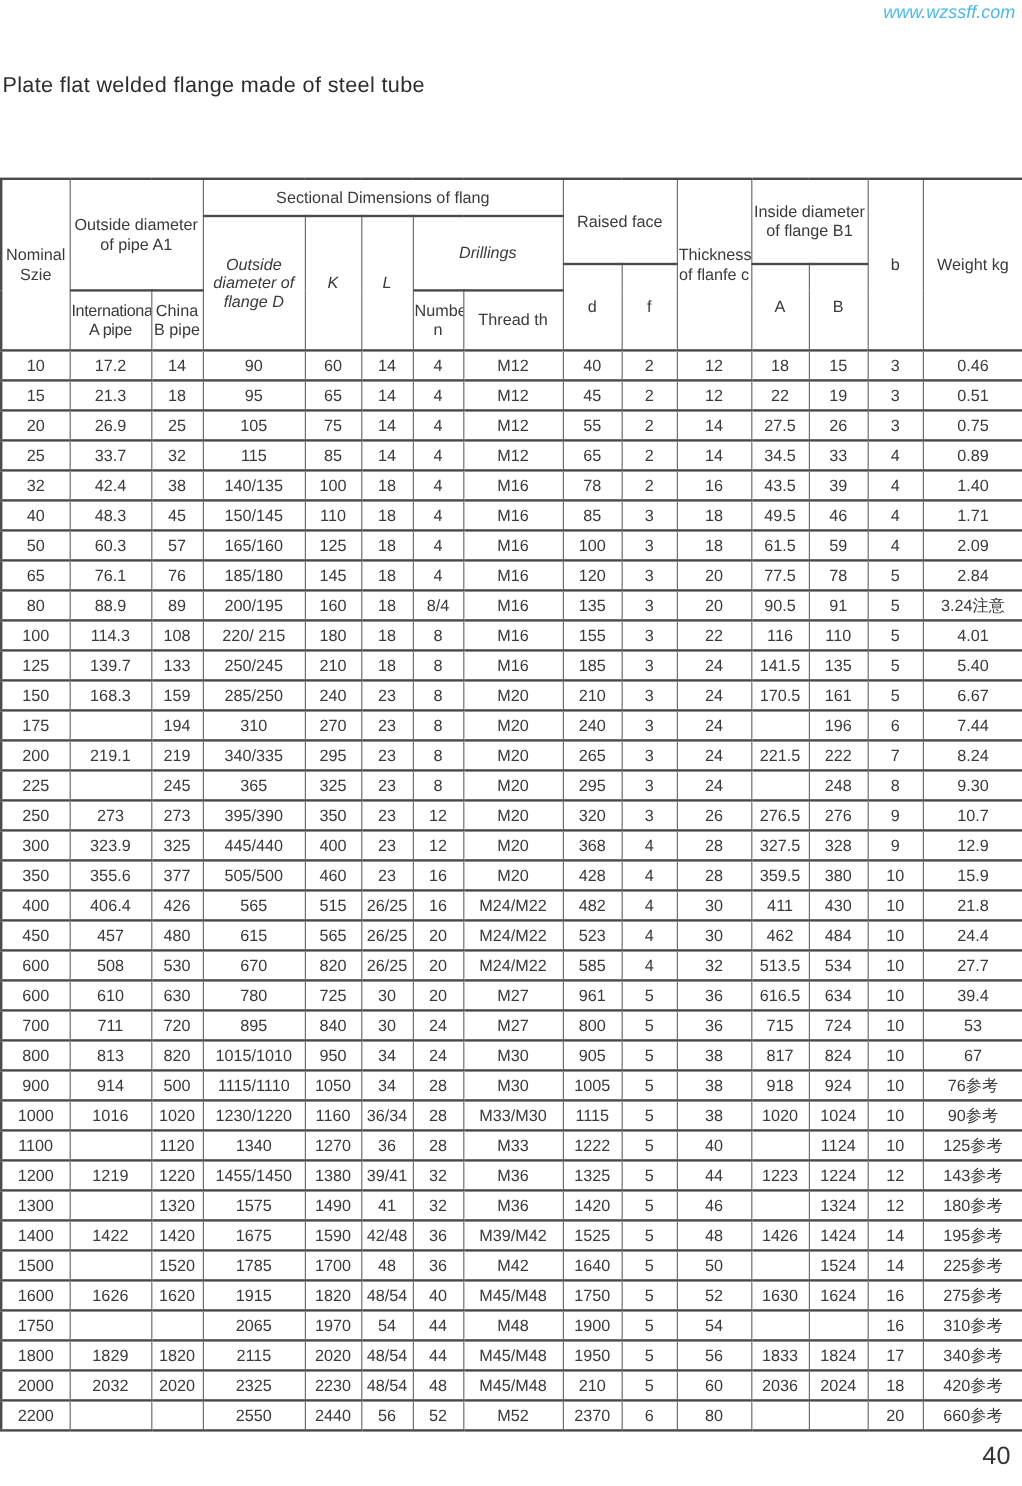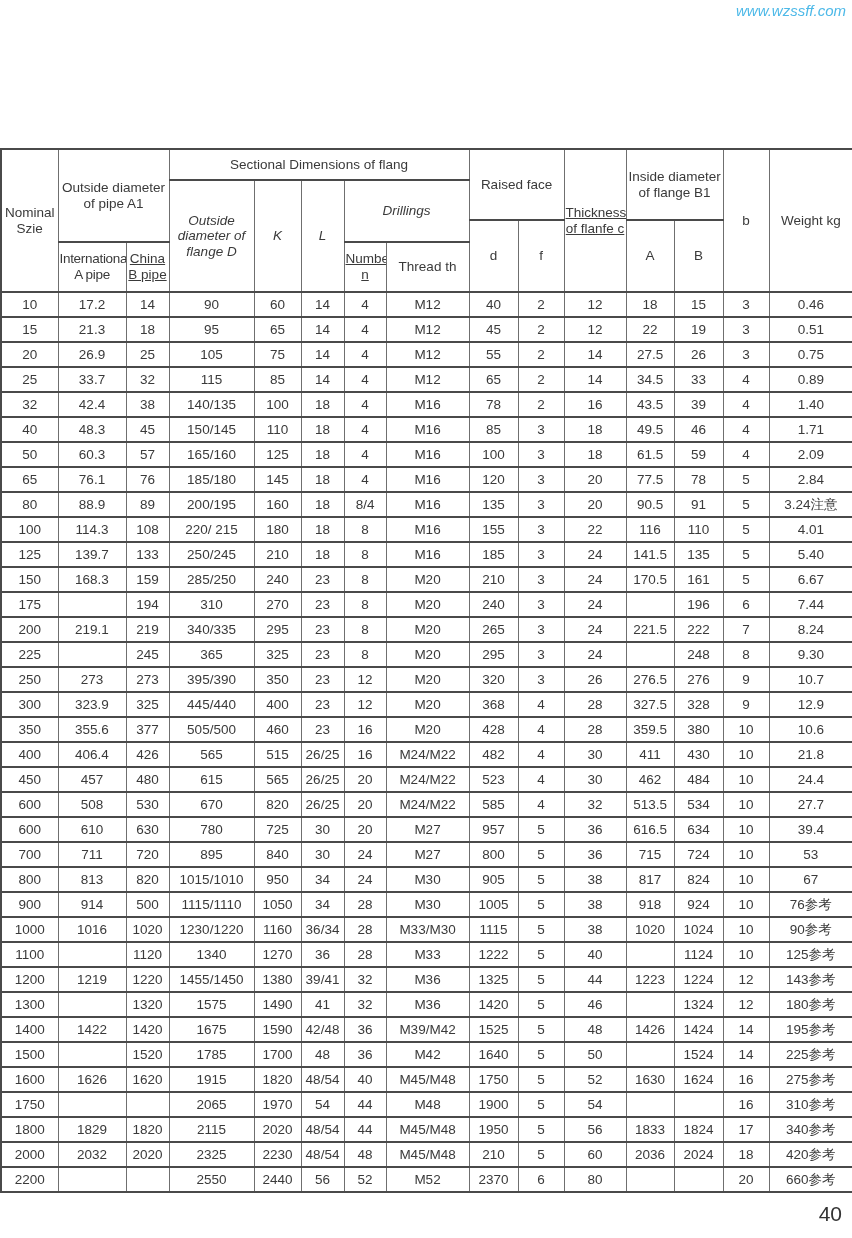--- a/index.html
+++ b/index.html
@@ -43,35 +43,36 @@
     padding:0 1px;
     overflow:hidden;
     line-height:1.15;
   }
   table.spec { border:2px solid #4a4a4a; }
   thead tr.hr1 { height:31px; }
   thead tr.hr2 { height:40px;font-style:italic; }
   thead tr.hr3 { height:22px; }
   thead tr.hr4 { height:50px; }
   tbody tr { height:25px;margin-left:17px; }
-  th.sm  { font-size:12px;text-decoration:underline; }
+  th.sm  { font-size:12px; }
   th.xsm { font-size:11.5px; letter-spacing:-0.3px; }
   .page-number {
     position:absolute; right:10px; top:1202px;
     font-size:21px; color:#333333;
   }
 </style>
 </head>
 <body>
 
 <div class="page">
 
   <a class="site-link" href="#">www.wzssff.com</a>
 
 
+  <div class="doc-subtitle">Plate flat welded flange made of steel tube</div>
 
   <table class="spec">
     <colgroup>
       <col style="width:57px">
         <col style="width:68px">
         <col style="width:43px">
       <col style="width:85px">
         <col style="width:47px">
         <col style="width:43px">
       <col style="width:42px">
@@ -412,21 +413,21 @@
           <td>460</td>
           <td>23</td>
           <td>16</td>
           <td>M20</td>
           <td>428</td>
           <td>4</td>
           <td>28</td>
           <td>359.5</td>
           <td>380</td>
           <td>10</td>
-          <td>10.6</td>
+          <td>15.9</td>
         </tr>
         <tr>
           <td>400</td>
           <td>406.4</td>
           <td>426</td>
           <td>565</td>
           <td>515</td>
           <td>26/25</td>
           <td>16</td>
           <td>M24/M22</td>
@@ -474,21 +475,21 @@
         </tr>
         <tr>
           <td>600</td>
           <td>610</td>
           <td>630</td>
           <td>780</td>
           <td>725</td>
           <td>30</td>
           <td>20</td>
           <td>M27</td>
-          <td>957</td>
+          <td>961</td>
           <td>5</td>
           <td>36</td>
           <td>616.5</td>
           <td>634</td>
           <td>10</td>
           <td>39.4</td>
         </tr>
         <tr>
           <td>700</td>
           <td>711</td>

